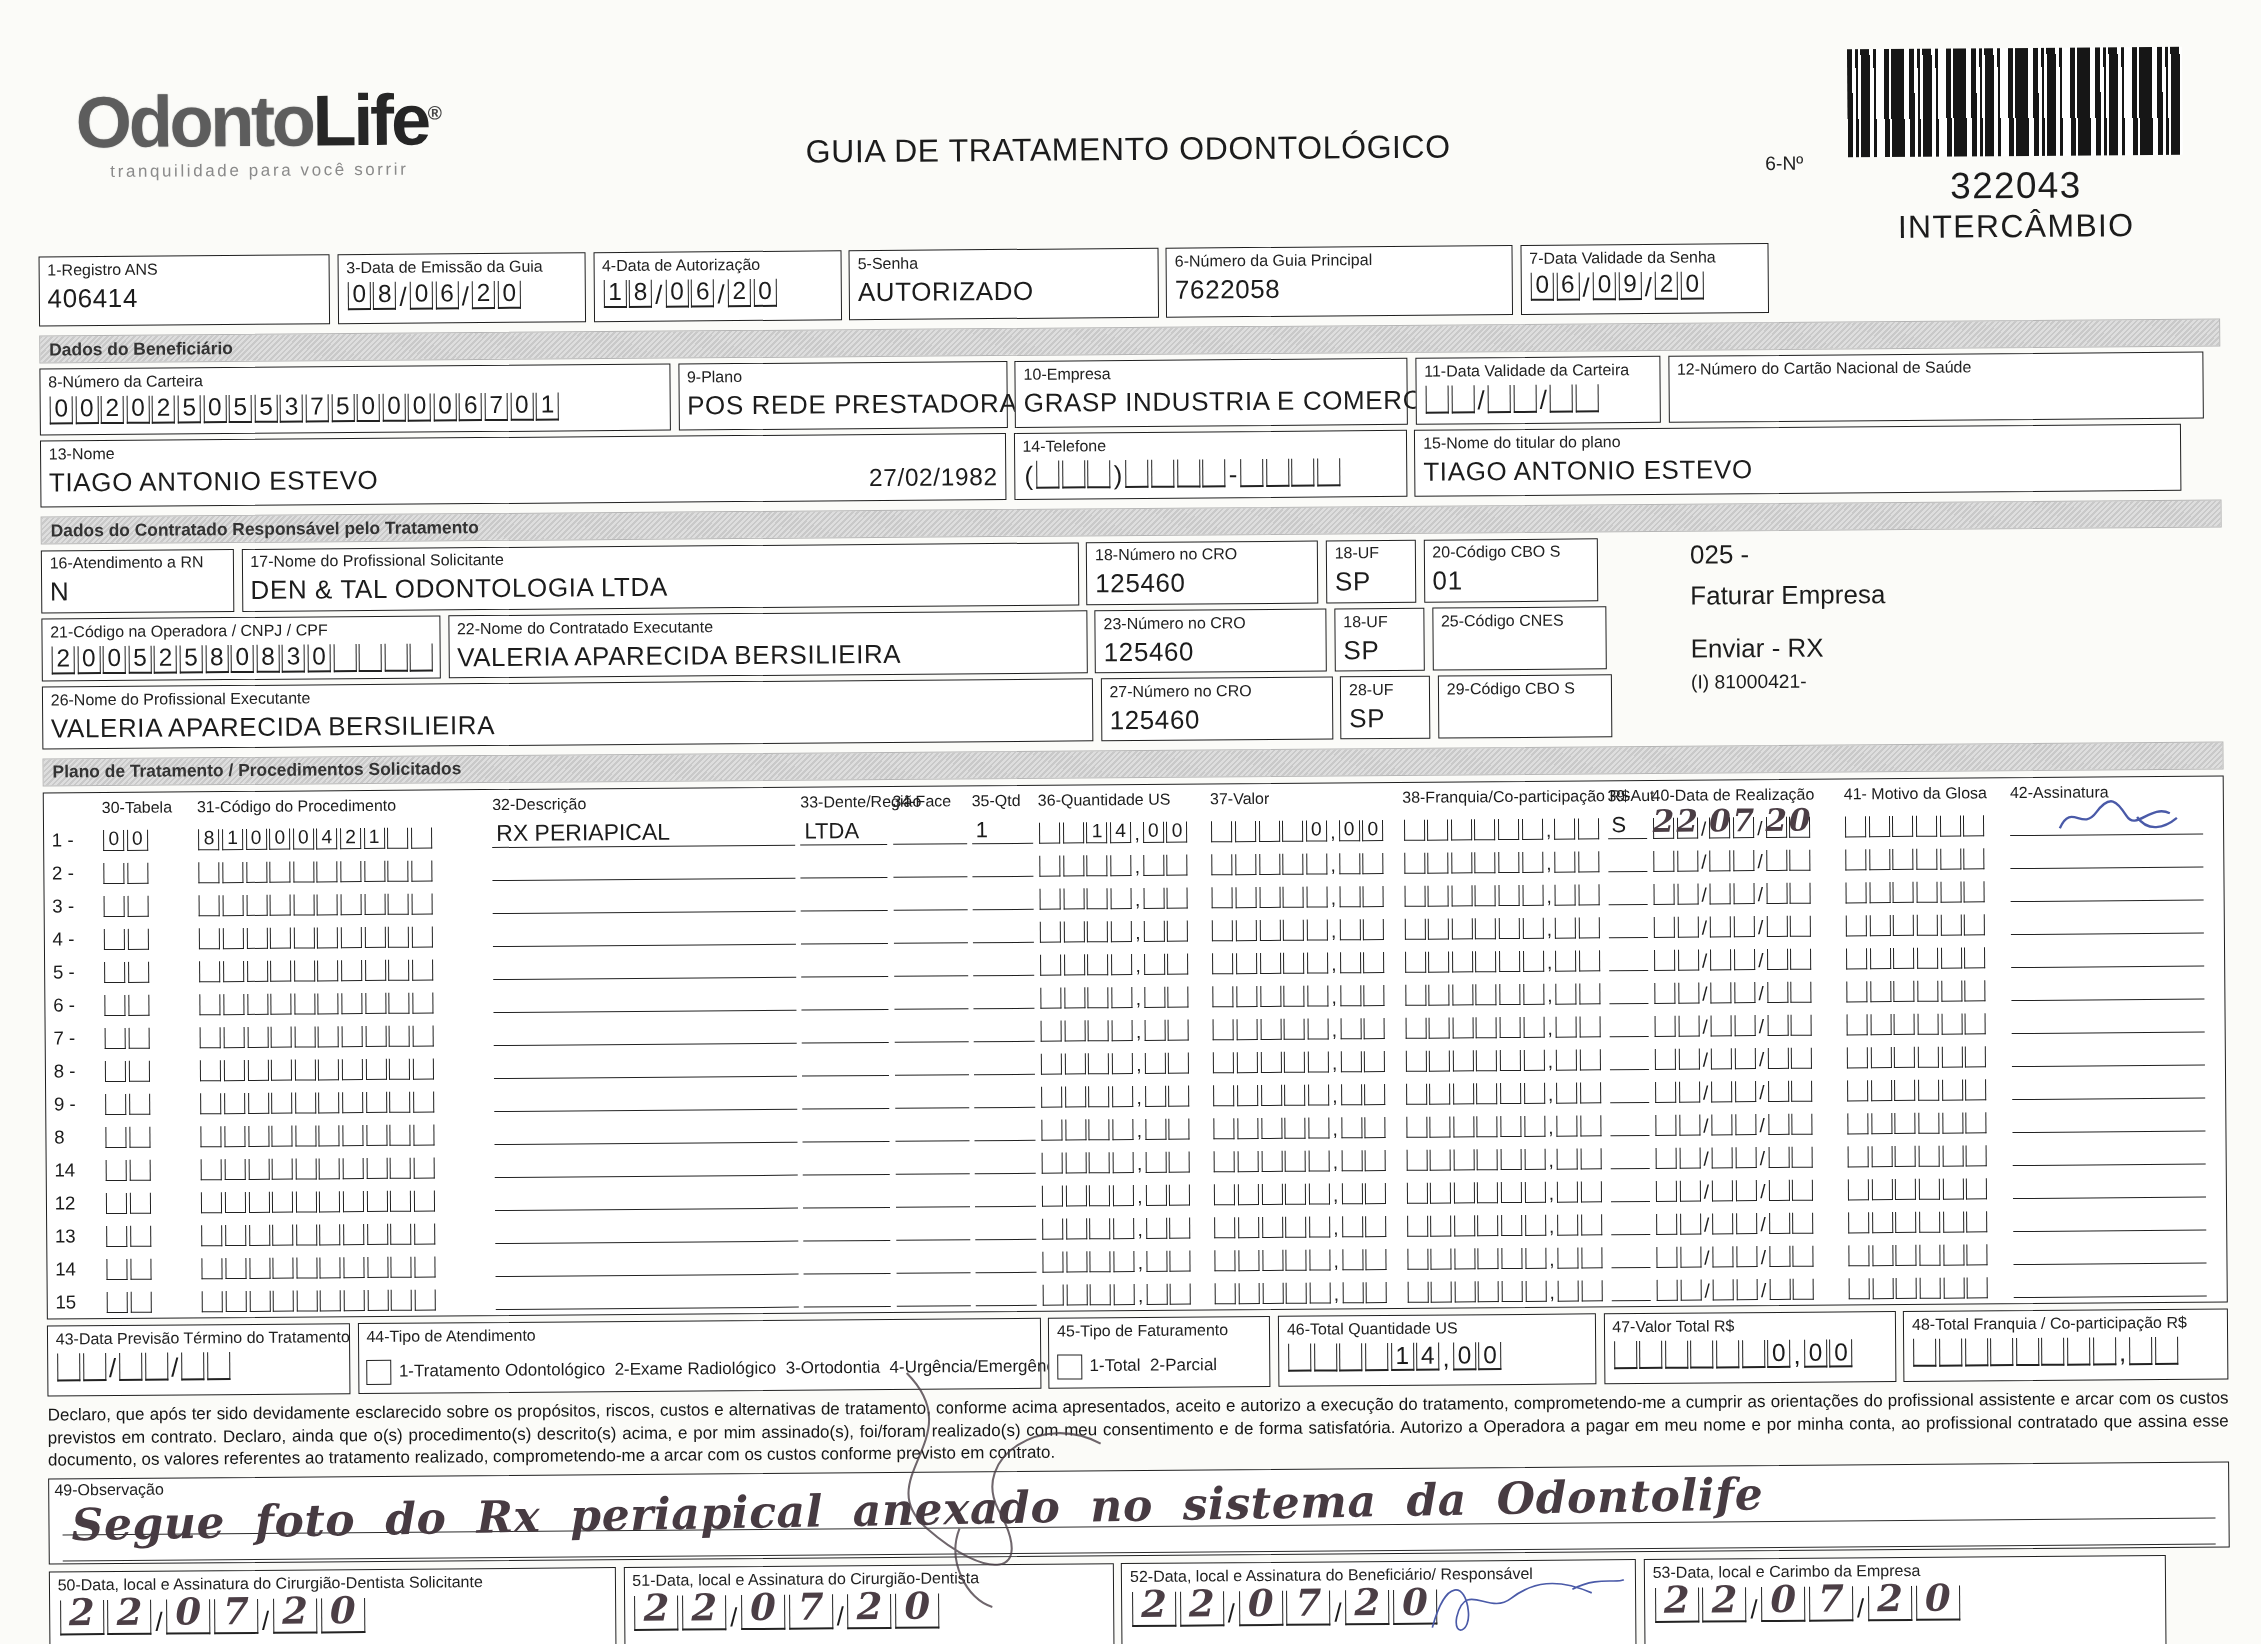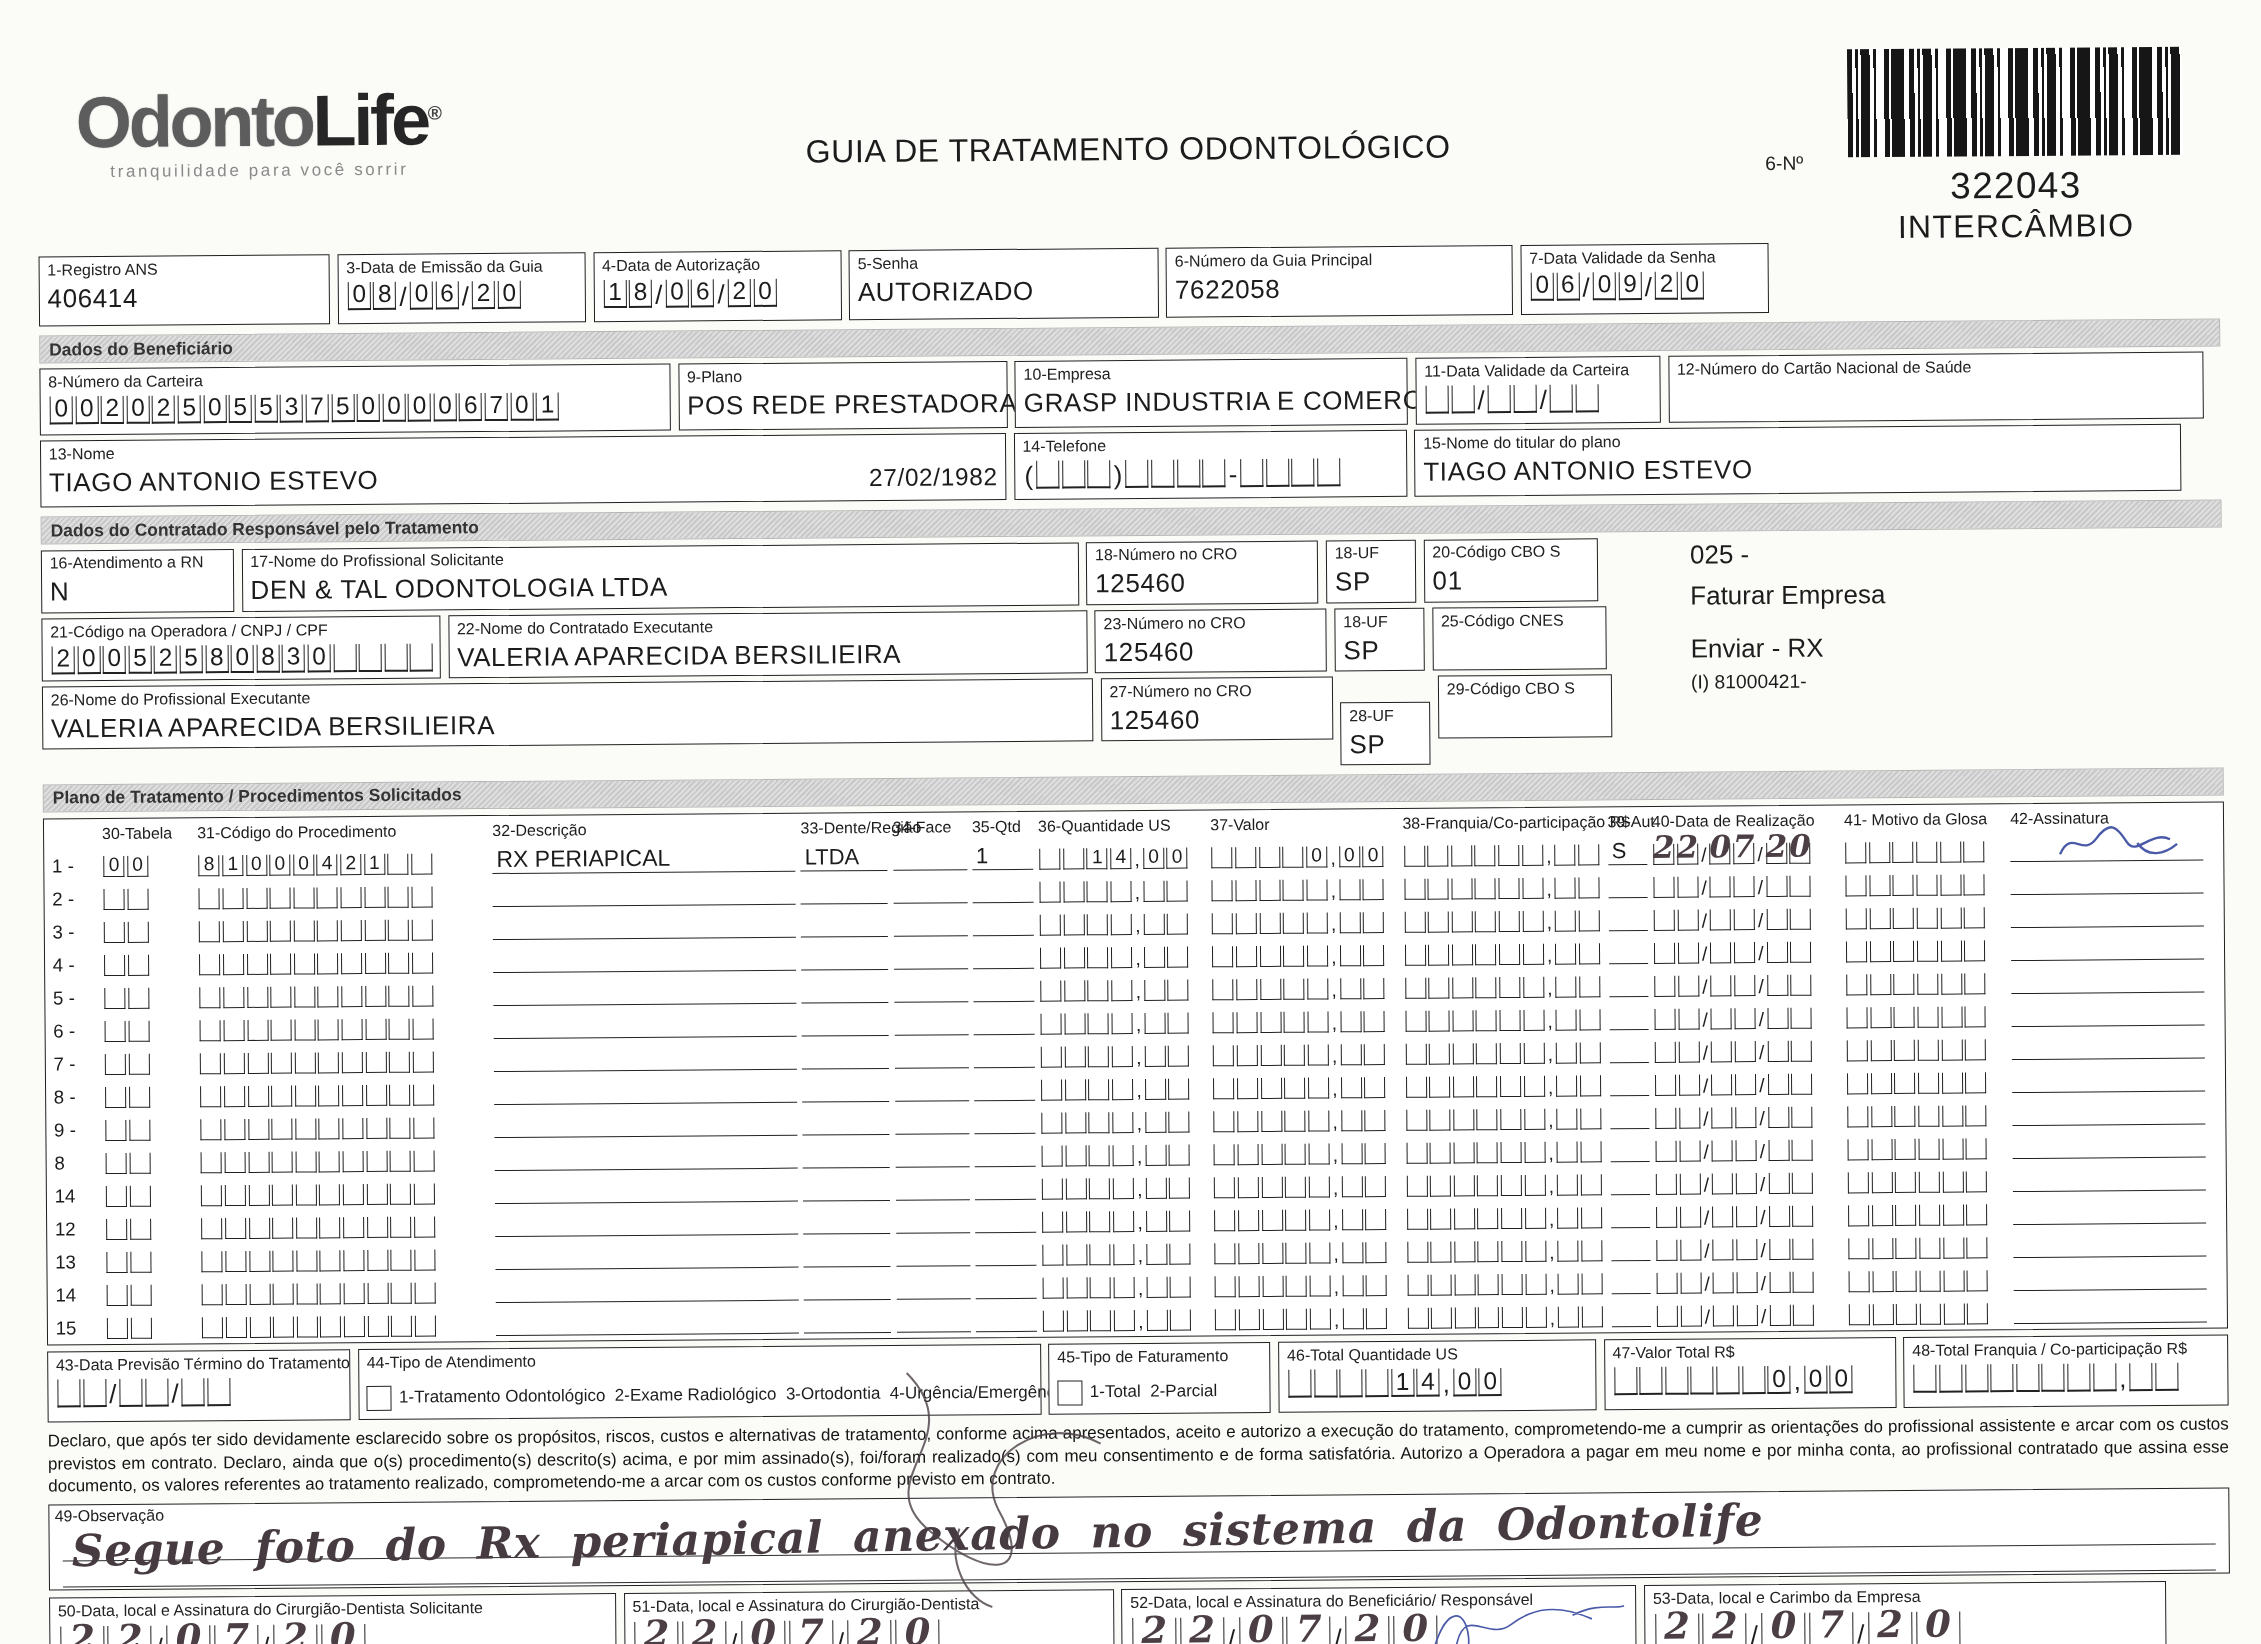--- a/index.html
+++ b/index.html
@@ -313,21 +313,21 @@
     </div>
     <div class="flexrow" style="margin-top:5.2px;">
       <div class="box" style="width:1051px;height:63px;">
         <div class="lbl">26-Nome do Profissional Executante</div>
         <div class="val">VALERIA APARECIDA BERSILIEIRA</div>
       </div>
       <div class="box" style="width:232px;height:63px;">
         <div class="lbl">27-Número no CRO</div>
         <div class="val">125460</div>
       </div>
-      <div class="box" style="width:90px;height:63px;margin-top:26px;">
+      <div class="box" style="width:90px;height:63px;">
         <div class="lbl">28-UF</div>
         <div class="val">SP</div>
       </div>
       <div class="box" style="width:174px;height:63px;">
         <div class="lbl">29-Código CBO S</div>
       </div>
     </div>
     <div style="position:absolute;left:1649px;top:2.6px;">
       <div style="font-size:26px;">025 -</div>
       <div style="font-size:26px;margin-top:10.3px;">Faturar Empresa</div>

